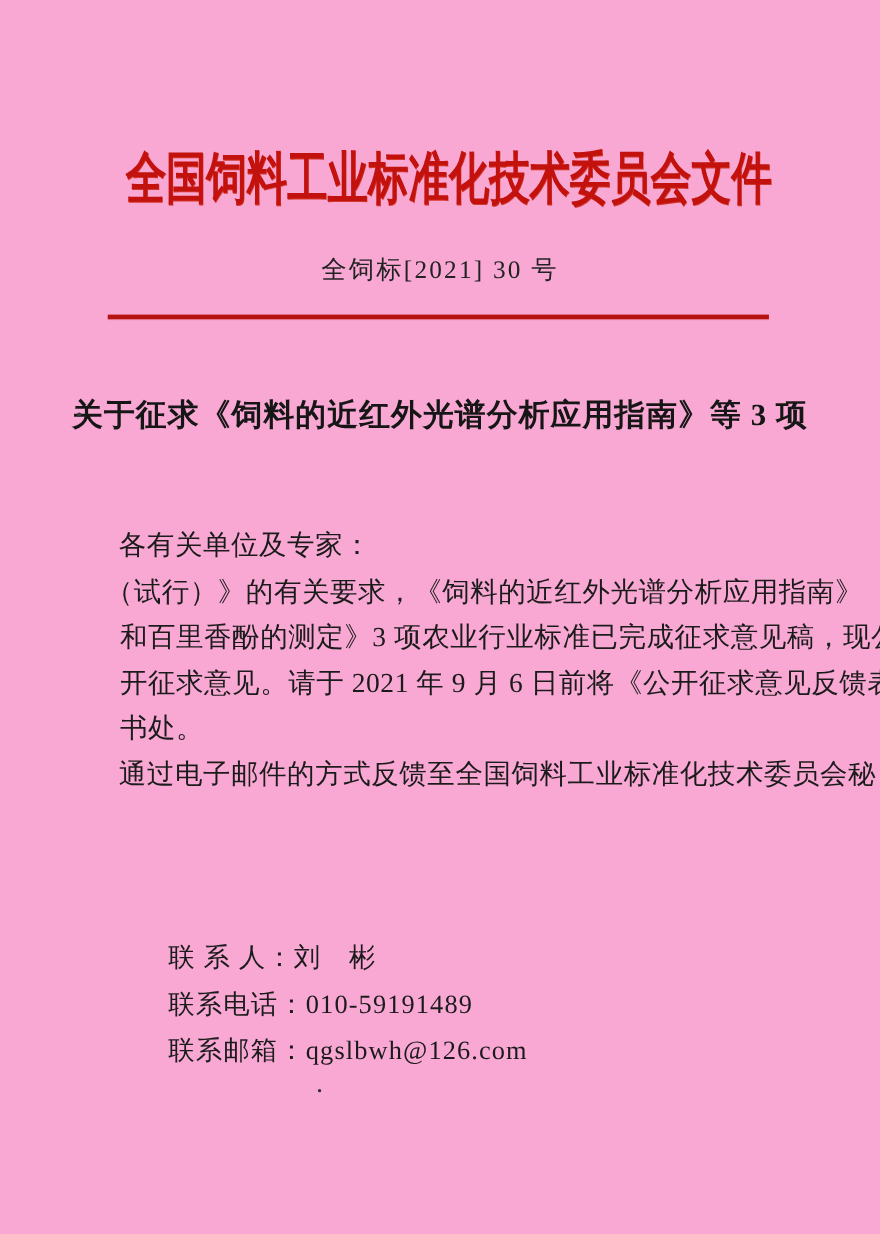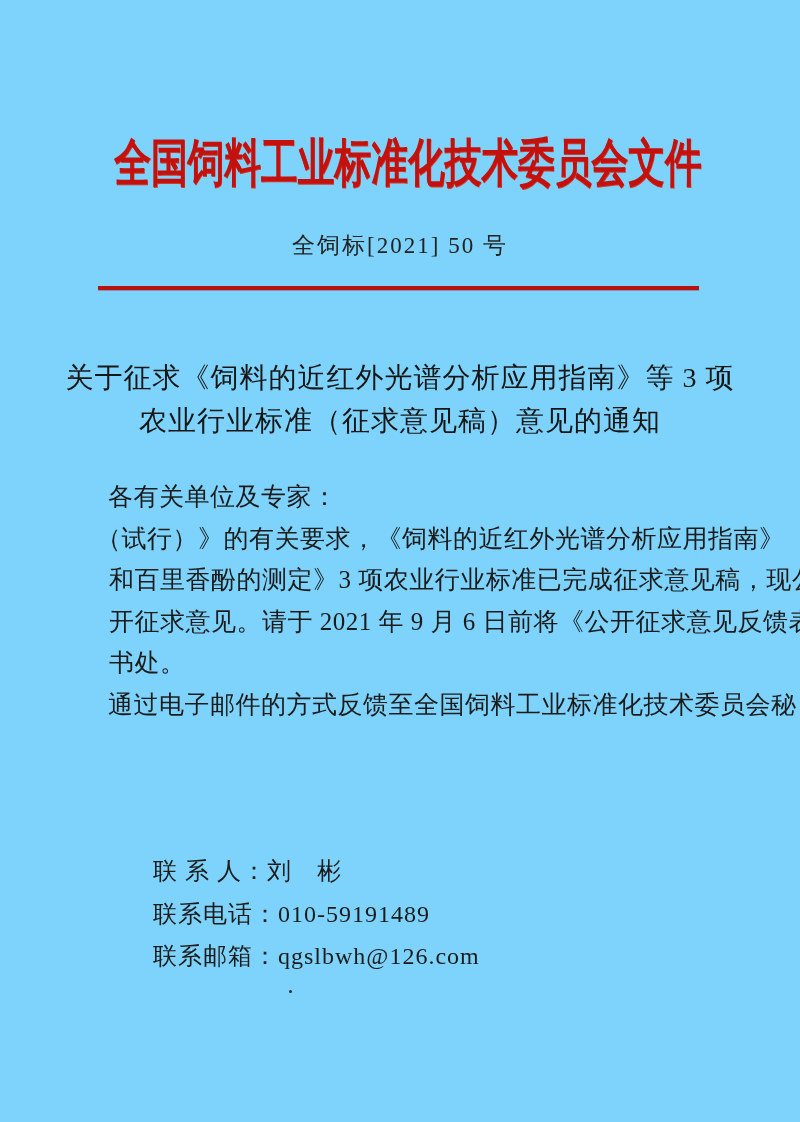--- a/index.html
+++ b/index.html
@@ -1,20 +1,20 @@
 <!DOCTYPE html>
 <html><head>
 <meta charset="utf-8">
 <style>
   html,body{margin:0;padding:0;background:#e8e8e8;}
   .page{
     position:relative;
     width:800px;height:1122px;
     margin:0 auto;
-    background:#7dd3fc;
+    background:#f9a8d4;
     overflow:hidden;
     font-family:"Liberation Serif","DejaVu Serif",serif;
     color:#1c1c1c;
   }
   
   .org-title-wrap{
     position:absolute;top:132px;left:0;width:800px;
     text-align:center;white-space:nowrap;
   }
   .org-title{
@@ -38,21 +38,21 @@
   .red-rule{
     position:absolute;top:286px;left:98px;
     width:601px;height:4px;
     background:#b61210;
     box-shadow:0 1px 0 rgba(182,18,16,.35);
   }
   
   .notice-title{
     position:absolute;top:356px;left:0;width:800px;
     text-align:center;
-    font-weight:normal;
+    font-weight:bold;
     font-size:28px;line-height:43px;
     color:#161616;
     letter-spacing:1px;
     white-space:nowrap;
   }
   
   .body-block{
     position:absolute;top:476px;left:96px;width:640px;
     font-size:25px;color:#1b1b1b;
     letter-spacing:0.5px;
@@ -83,27 +83,26 @@
 </style>
 </head>
 <body>
 
 <div class="page">
 
   <div class="org-title-wrap">
     <span class="org-title">全国饲料工业标准化技术委员会文件</span>
   </div>
 
-  <div class="doc-number">全饲标[2021] 50 号</div>
+  <div class="doc-number">全饲标[2021] 30 号</div>
 
   <div class="red-rule"></div>
 
   <div class="notice-title">
     <div>关于征求《饲料的近红外光谱分析应用指南》等 3 项</div>
-    <div>农业行业标准（征求意见稿）意见的通知</div>
   </div>
 
   <div class="body-block">
     <div class="body-line pl-salutation">各有关单位及专家：</div>
     <div class="body-line pl-hang">（试行）》的有关要求，《饲料的近红外光谱分析应用指南》</div>
     <div class="body-line pl-norm">和百里香酚的测定》3 项农业行业标准已完成征求意见稿，现公</div>
     <div class="body-line pl-norm">开征求意见。请于 2021 年 9 月 6 日前将《公开征求意见反馈表》</div>
     <div class="body-line pl-norm">书处。</div>
     <div class="body-line pl-salutation">通过电子邮件的方式反馈至全国饲料工业标准化技术委员会秘</div>
   </div>

